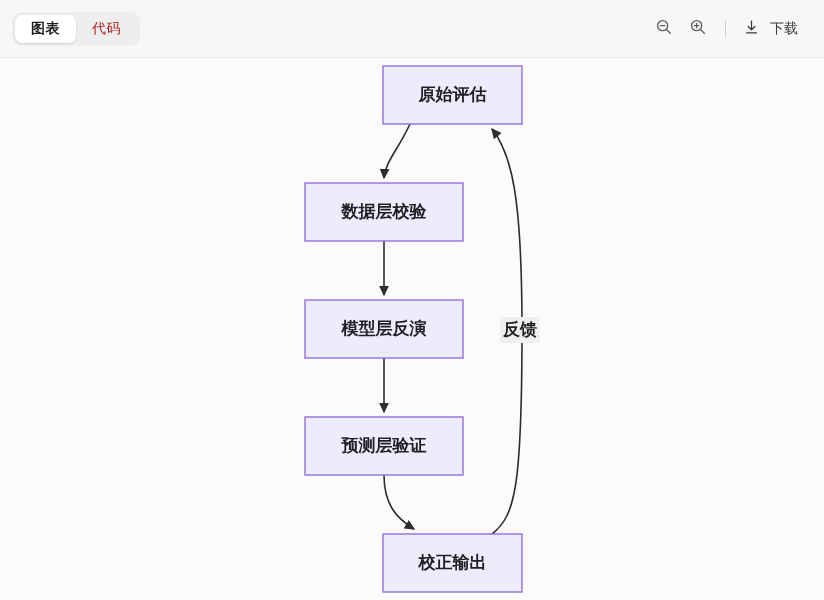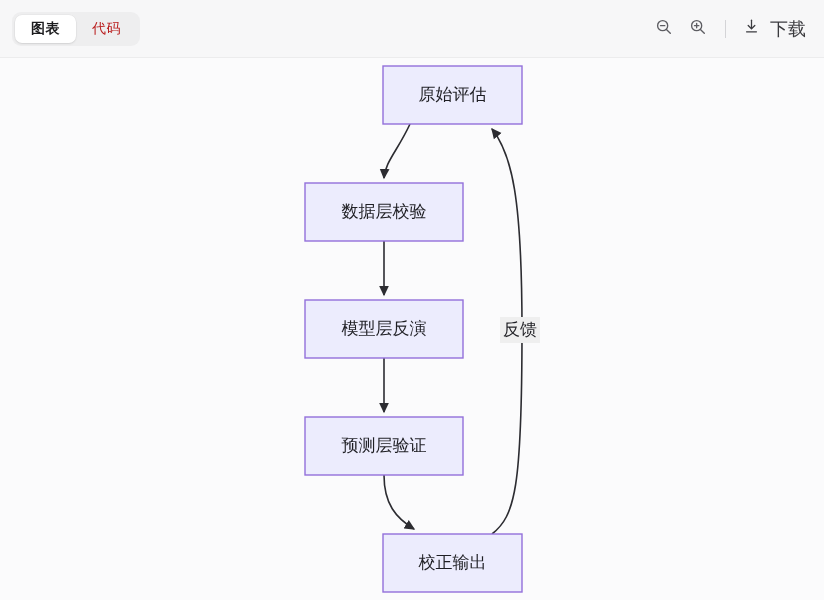--- a/index.html
+++ b/index.html
@@ -25,21 +25,21 @@
 
   
   .toolbar {
     position: relative;
     height: 58px;
     min-height: 58px;
     background: #f7f7f8;
     border-bottom: 1px solid #ececed;
     display: flex;
     align-items: center;
-    padding: 0 14px 0 12px;
+    padding: 0 22px 0 12px;
     flex: 0 0 auto;
   }
 
   .tab-group {
     display: flex;
     align-items: center;
     background: #eeeeef;
     border-radius: 9px;
     padding: 3px;
     height: 34px;
@@ -96,31 +96,32 @@
 
   .download-btn {
     display: flex;
     align-items: center;
     gap: 10px;
     height: 32px;
     padding: 0 4px 0 6px;
     border-radius: 7px;
     cursor: pointer;
     color: #3b3b3f;
-    font-size: 18px;
+    font-size: 14px;
     white-space: nowrap;
     user-select: none;
   }
 
   
   .canvas {
     position: relative;
     flex: 1 1 auto;
     background: #fbfbfc;
     overflow: hidden;
+    font-weight: bold;
   }
   .canvas svg.diagram {
     position: absolute;
     left: 0;
     top: 0;
     display: block;
   }
 
   .node-rect {
     fill: #ececfd;

